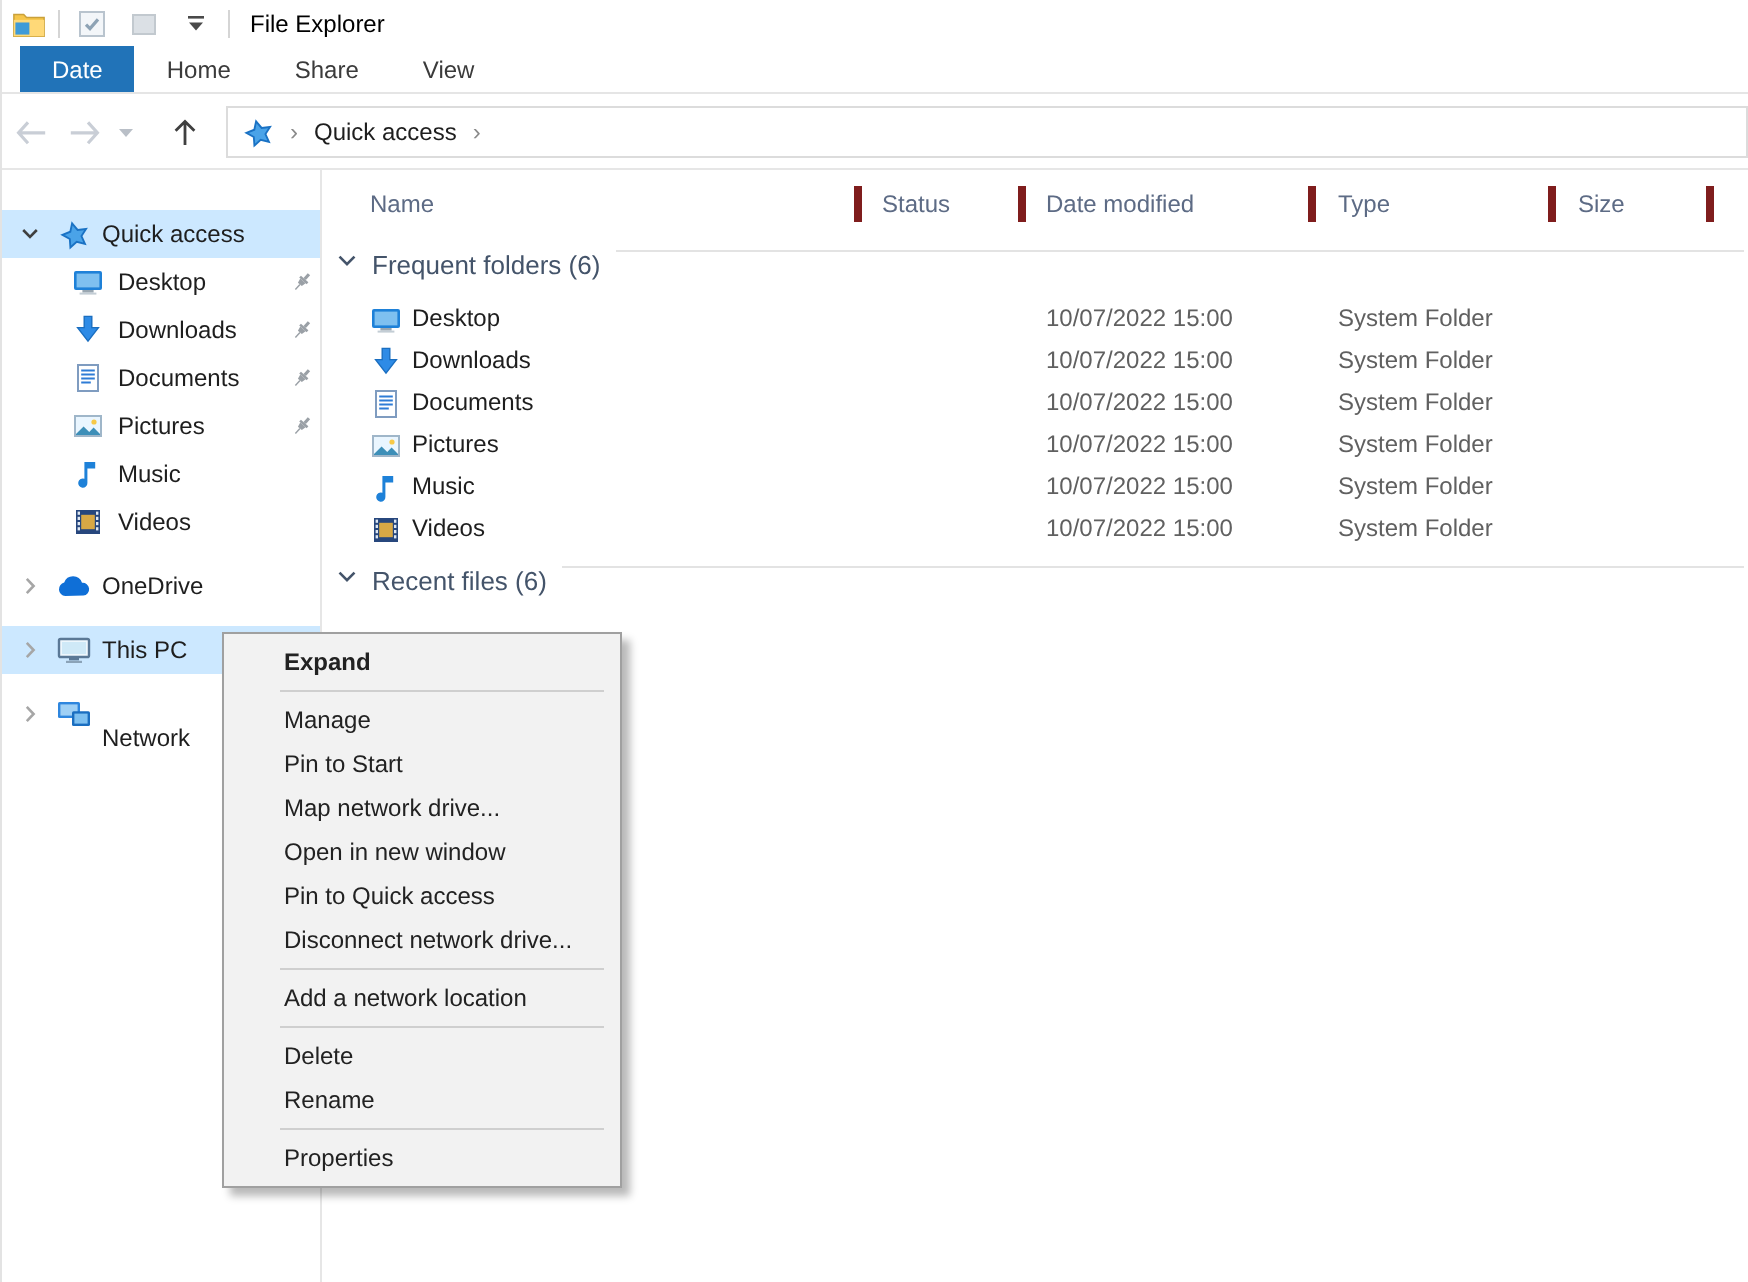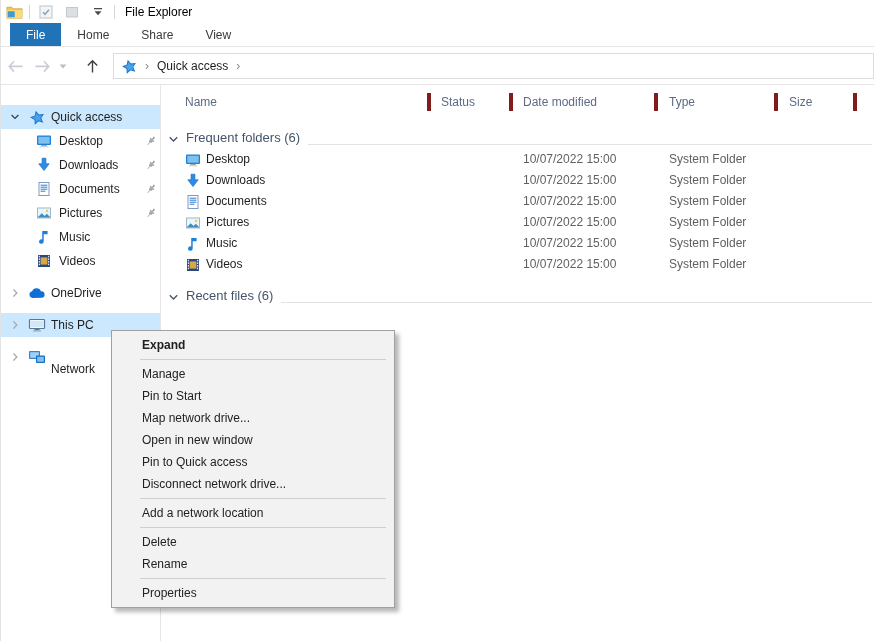--- a/index.html
+++ b/index.html
@@ -72,35 +72,35 @@
   .side-pin { position: absolute; left: 144px; width: 12px; }
 
   
   .content { position: absolute; top: 85px; left: 161px; right: 0; bottom: 0; background: #fff; }
   .columns-row { position: relative; height: 30px; margin-top: 2px; display: flex; align-items: center; }
   .col-cell {
     height: 18px; line-height: 18px; color: #5d6b85;
     border-right: 4px solid #7f1d1d; overflow: hidden; white-space: nowrap;
   }
   .group-header {
-    display: flex; align-items: flex-end; height: 20px; margin: 8px 0 4px 6px;
+    display: flex; align-items: flex-start; height: 20px; margin: 8px 0 4px 6px;
     color: #44546a; font-size: 13px;
   }
   .group-header .gh-label { margin-left: 7px; white-space: nowrap; }
   .group-header .gh-rule { flex: 1; height: 1px; background: #e3e3e3; margin: 0 2px 0 8px; }
   .file-row { height: 21px; display: flex; align-items: center; position: relative; }
   .file-cell { overflow: hidden; white-space: nowrap; height: 21px; line-height: 21px; }
   .file-name-cell { display: flex; align-items: center; }
   .file-name-cell .icon { margin-left: 23px; width: 16px; height: 16px; }
   .file-name-cell .fname { margin-left: 5px; color: #1e1e1e; }
   .file-meta { color: #606060; }
 
   
   .context-menu {
-    position: absolute; left: 110px; top: 330px; width: 284px;
+    position: absolute; left: 110px; top: 316px; width: 200px;
     background: #f2f2f2; border: 1px solid #a0a0a0;
     box-shadow: 4px 4px 4px rgba(0,0,0,0.28);
     padding: 3px 0; z-index: 10;
   }
   .menu-item {
     height: 22px; line-height: 22px; padding-left: 30px; color: #222;
     white-space: nowrap; cursor: default;
   }
   .menu-item.bold { font-weight: 700; }
   .menu-sep { height: 1px; background: #cfcfcf; margin: 3px 8px 3px 28px; }
@@ -132,21 +132,21 @@
       <svg width="10" height="9" viewBox="0 0 10 9">
         <rect x="1" y="1" width="8" height="1.3" fill="#4a4a4a"></rect>
         <path d="M1.5 4.2h7L5 8.2z" fill="#4a4a4a"></path>
       </svg>
     </span>
   <span class="vsep"></span>
   <span class="window-title">File Explorer</span>
 </div>
 
 <div class="tabs-row" id="tabs-row">
-    <div class="tab active" style="background: rgb(33, 115, 184);">File</div>
+    <div class="tab active" style="background: rgb(33, 115, 184);">Date</div>
     <div class="tab">Home</div>
     <div class="tab">Share</div>
     <div class="tab">View</div>
   </div>
 
 <div class="nav-row">
   <span class="nav-btn nav-back icon">
     <svg width="17" height="13" viewBox="0 0 17 13">
         <path d="M7 1.2L2.3 6.4 7 11.6M2.3 6.4H15.6" stroke="#c9ced6" stroke-width="1.6" fill="none"></path>
       </svg>

